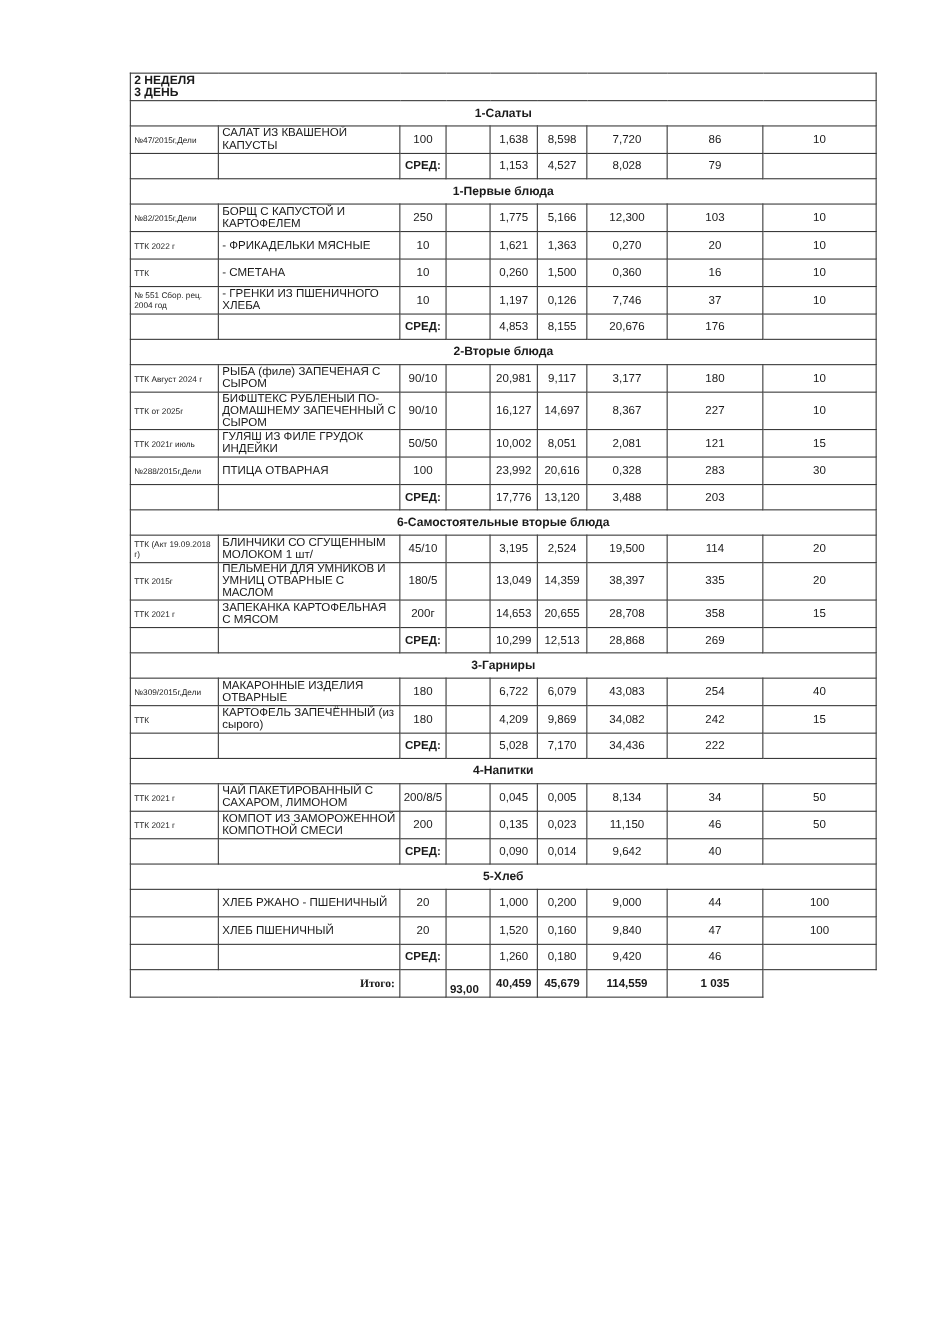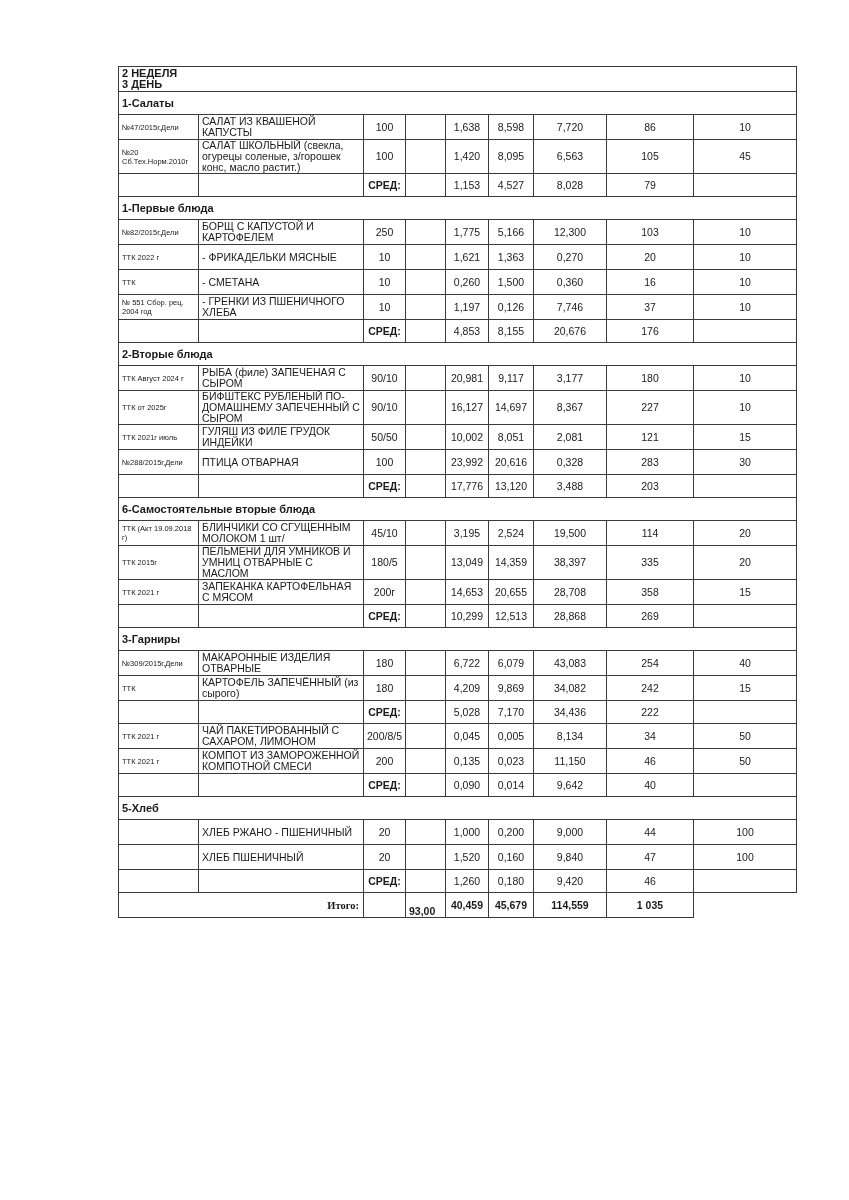--- a/index.html
+++ b/index.html
@@ -10,21 +10,21 @@
   col.c-code { width: 80px; }
   col.c-name { width: 165px; }
   col.c-yield { width: 42px; }
   col.c-price { width: 40px; }
   col.c-p { width: 43px; }
   col.c-f { width: 45px; }
   col.c-c { width: 73px; }
   col.c-e { width: 87px; }
   col.c-n { width: 103px; }
   .head-row td { border-bottom: 1px solid #3a3a3a; font-weight: bold; font-size: 11px; line-height: 11px; padding: 1px 3px; }
-  .section td { height: 22px; font-weight: bold; font-size: 11px; text-align: left; }
+  .section td { height: 22px; font-weight: bold; font-size: 11px; text-align: center; }
   .item td { height: 24px; }
   .item td.code { font-size: 7.5px; line-height: 9px; }
   .item td.name { font-size: 10.5px; line-height: 11px; }
   .num { text-align: center; }
   .ctr { text-align: center; }
   .avg td { height: 22px; }
   .avg td.lbl { font-weight: bold; text-align: center; }
   .total td { height: 24px; font-weight: bold; }
   .total td.lbl { text-align: right; padding-right: 4px; font-family: Liberation Serif, serif; }
   .total td.price { vertical-align: bottom; padding-right: 2px; }
@@ -60,31 +60,20 @@
           <td class="code">№47/2015г,Дели</td>
           <td class="name">САЛАТ ИЗ КВАШЕНОЙ КАПУСТЫ</td>
           <td class="ctr">100</td>
           <td></td>
           <td class="num">1,638</td>
           <td class="num">8,598</td>
           <td class="num">7,720</td>
           <td class="num">86</td>
           <td class="num">10</td>
         </tr>
-        <tr class="item">
-          <td class="code">№20 Сб.Тех.Норм.2010г</td>
-          <td class="name">САЛАТ ШКОЛЬНЫЙ (свекла, огурецы соленые, з/горошек конс, масло растит.)</td>
-          <td class="ctr">100</td>
-          <td></td>
-          <td class="num">1,420</td>
-          <td class="num">8,095</td>
-          <td class="num">6,563</td>
-          <td class="num">105</td>
-          <td class="num">45</td>
-        </tr>
         <tr class="avg">
           <td></td>
           <td></td>
           <td class="lbl">СРЕД:</td>
           <td></td>
           <td class="num">1,153</td>
           <td class="num">4,527</td>
           <td class="num">8,028</td>
           <td class="num">79</td>
           <td></td>
@@ -280,20 +269,23 @@
         <tr class="avg">
           <td></td>
           <td></td>
           <td class="lbl">СРЕД:</td>
           <td></td>
           <td class="num">5,028</td>
           <td class="num">7,170</td>
           <td class="num">34,436</td>
           <td class="num">222</td>
           <td></td>
+        </tr>
+        <tr class="section">
+          <td colspan="9">4-Напитки</td>
         </tr>
         <tr class="item">
           <td class="code">ТТК 2021 г</td>
           <td class="name">ЧАЙ ПАКЕТИРОВАННЫЙ  С САХАРОМ, ЛИМОНОМ</td>
           <td class="ctr">200/8/5</td>
           <td></td>
           <td class="num">0,045</td>
           <td class="num">0,005</td>
           <td class="num">8,134</td>
           <td class="num">34</td>

